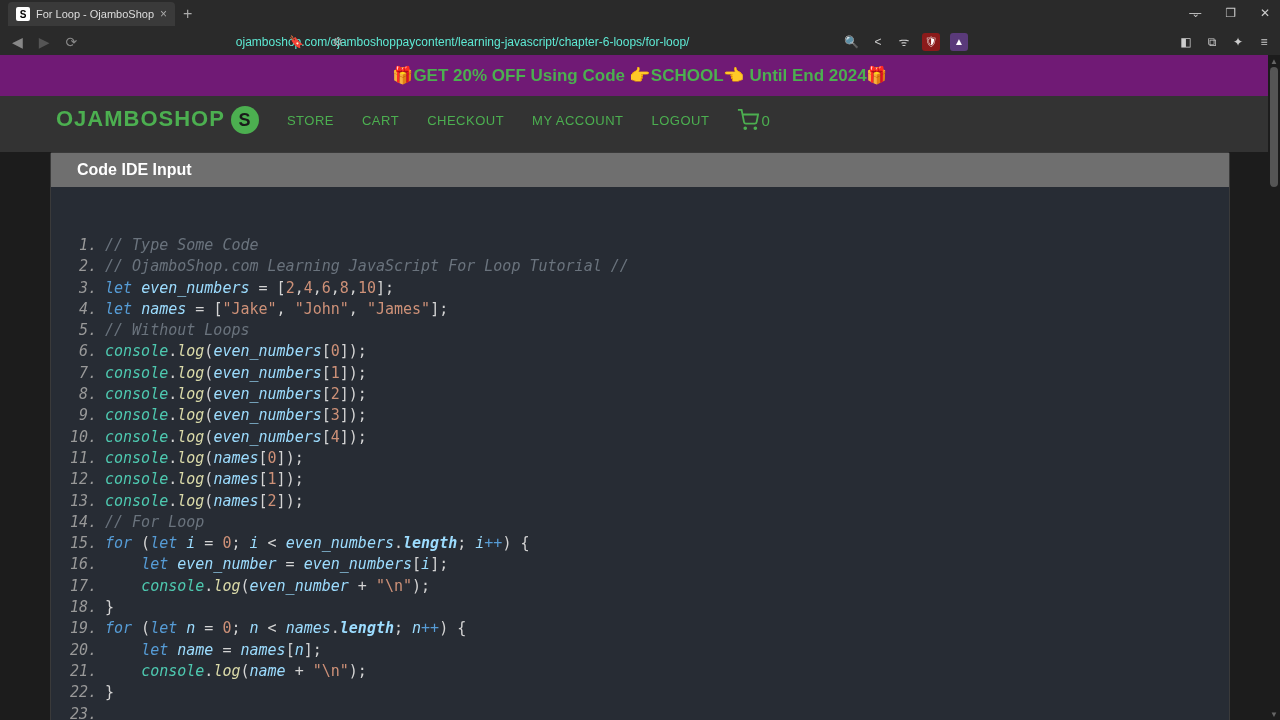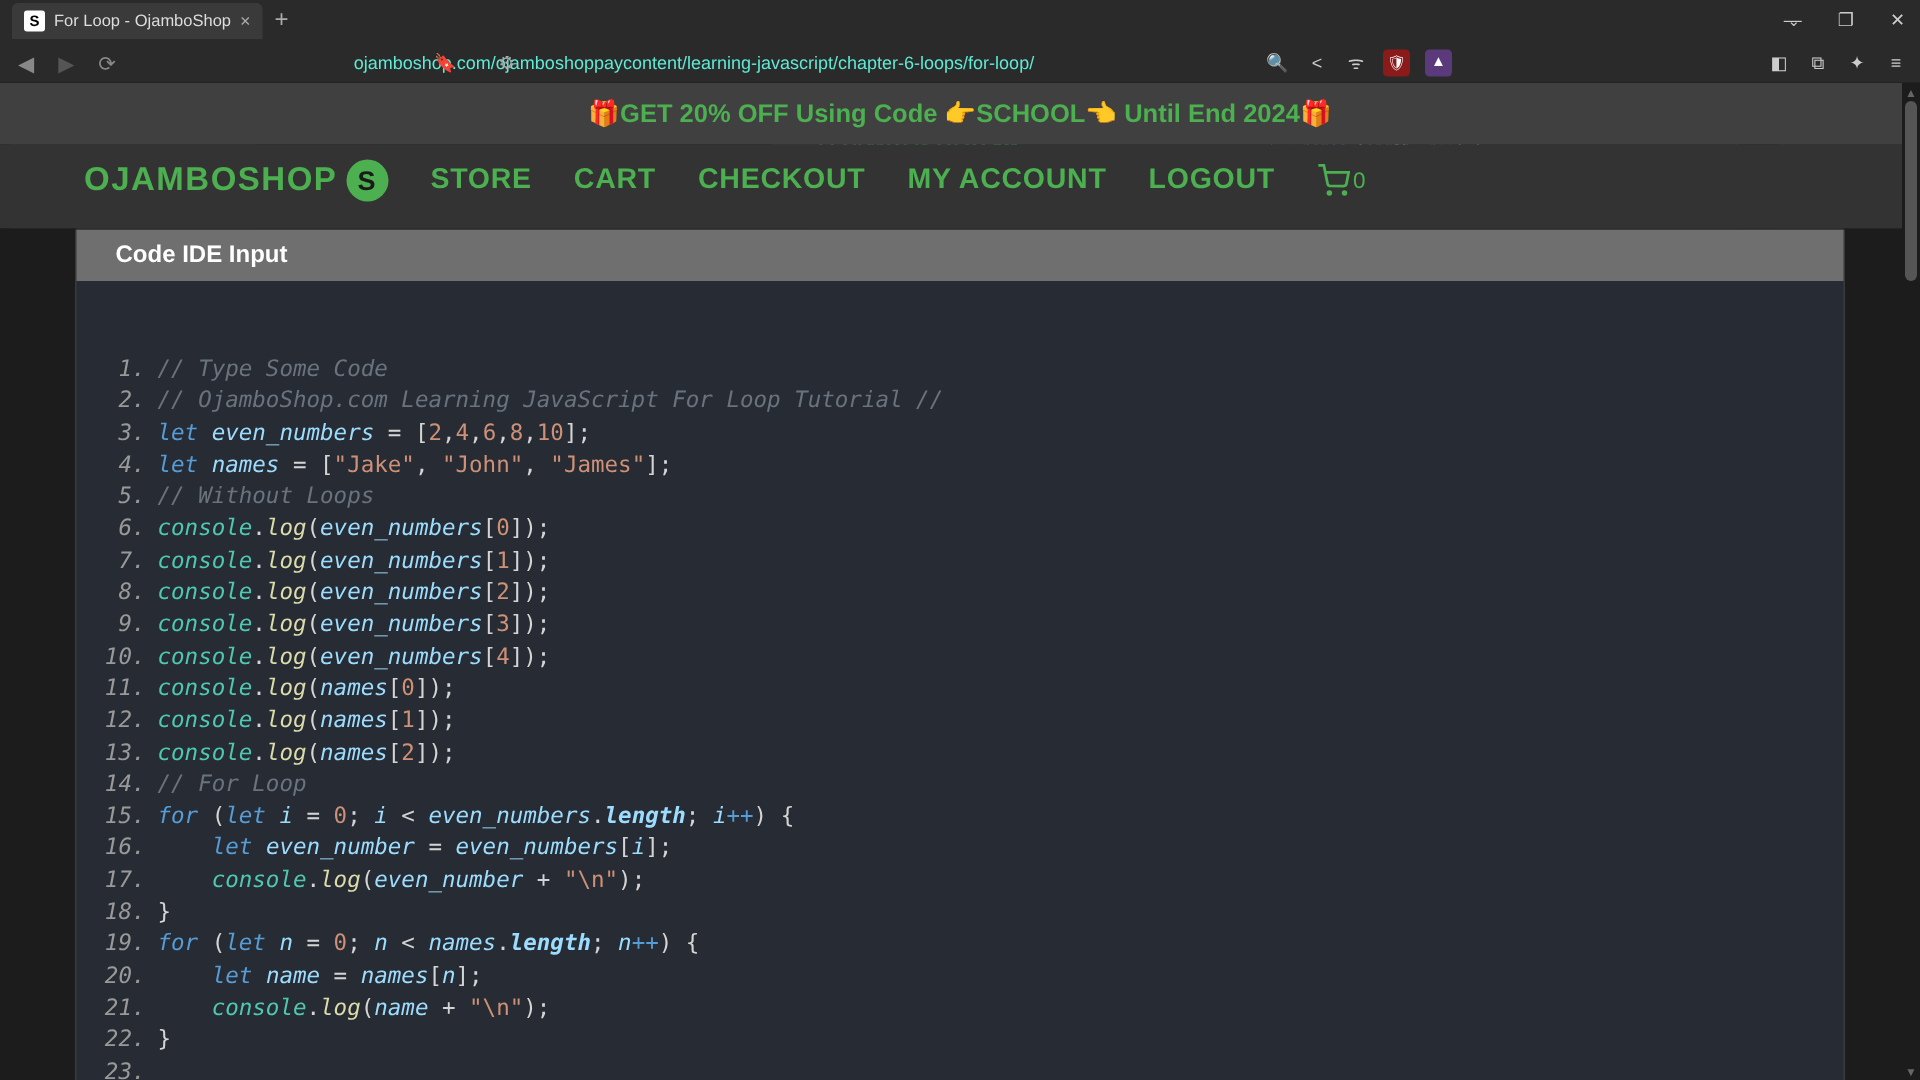--- a/index.html
+++ b/index.html
@@ -160,21 +160,21 @@
   position: absolute;
   right: 2px;
   top: 12px;
   width: 8px;
   height: 120px;
   background: #555;
   border-radius: 4px;
 }
 
 .banner {
-  background: #404040;
+  background: #701a75;
   text-align: center;
   padding: 10px 0;
 }
 .banner-text {
   color: #4caf50;
   font-size: 17px;
   font-weight: bold;
 }
 
 .nav-bar {
@@ -200,22 +200,22 @@
   border-radius: 50%;
   display: flex;
   align-items: center;
   justify-content: center;
   color: #1a1a1a;
   font-size: 18px;
   font-weight: bold;
 }
 .nav-link {
   color: #4caf50;
-  font-size: 19px;
-  font-weight: bold;
+  font-size: 13px;
+  font-weight: normal;
   cursor: pointer;
   letter-spacing: 0.5px;
 }
 .cart-widget {
   display: flex;
   align-items: center;
   gap: 2px;
   color: #4caf50;
 }
 .cart-icon-svg { width: 22px; height: 22px; }

